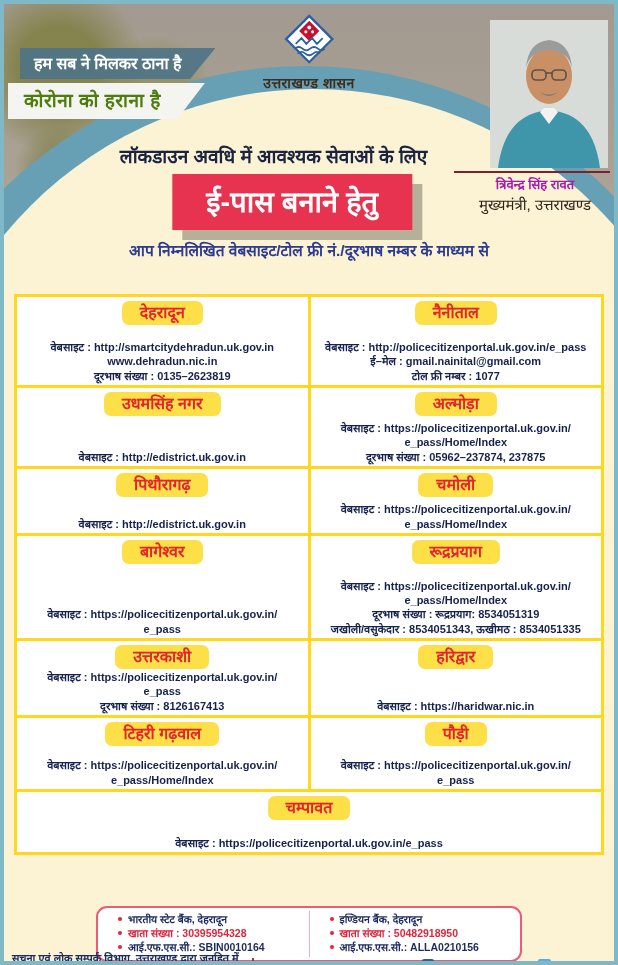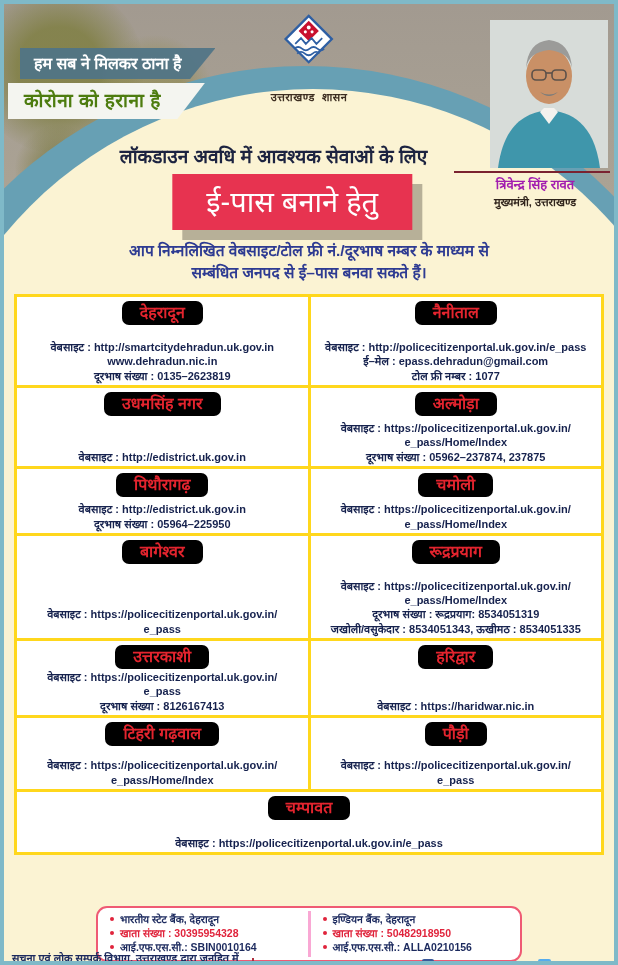--- a/index.html
+++ b/index.html
@@ -15,58 +15,58 @@
   .v2{left:90px;top:30px;width:120px;height:120px;
       background:radial-gradient(circle,rgba(140,135,70,.55) 0 35%,rgba(140,135,70,0) 70%);}
   .v3{left:10px;top:120px;width:90px;height:90px;
       background:radial-gradient(circle,rgba(120,120,60,.5) 0 35%,rgba(120,120,60,0) 70%);}
   .teal-dome{position:absolute;left:-130px;top:62px;width:862px;height:862px;border-radius:50%;
              background:#67a0b4;}
   .cream-dome{position:absolute;left:-91px;top:85px;width:800px;height:800px;border-radius:50%;
               background:#fbf3d3;}
   
   .logo{position:absolute;left:50%;top:10px;transform:translateX(-50%);z-index:3;text-align:center;}
-  .logo-cap{margin-top:17px;font-size:11px;font-weight:bold;color:#3c2d20;letter-spacing:.5px;font-family:Liberation Mono, monospace;}
+  .logo-cap{margin-top:1px;font-size:14px;font-weight:bold;color:#3c2d20;letter-spacing:.5px;}
   .slogan1{position:absolute;left:16px;top:44px;z-index:3;color:#fff;font-weight:bold;font-size:16px;
            background:rgba(80,116,134,.93);padding:4px 34px 5px 14px;
            clip-path:polygon(0 0,100% 0,87% 100%,0 100%);}
   .slogan2{position:absolute;left:4px;top:79px;z-index:3;color:#4d7c0f;font-weight:bold;font-size:19px;
            background:#f4f5f0;padding:4px 44px 6px 16px;
            clip-path:polygon(0 0,100% 0,86% 100%,0 100%);letter-spacing:.5px;}
   .cm-photo{position:absolute;right:6px;top:16px;width:118px;height:148px;z-index:3;
             background:linear-gradient(180deg,#cdd5d9,#e9e5da);overflow:hidden;}
   .cm-line{position:absolute;right:4px;top:167px;width:156px;height:2px;background:#7a2230;z-index:3;}
   .cm-cap{position:absolute;right:4px;top:171px;width:150px;z-index:3;text-align:center;}
   .cm-name{font-size:13px;font-weight:bold;color:#a21caf;}
-  .cm-title{font-size:11px;font-weight:bold;color:#30241c;margin-top:1px;}
+  .cm-title{font-size:15px;font-weight:normal;color:#30241c;margin-top:1px;}
   .hdr-line{position:absolute;left:0;right:95px;top:139px;z-index:2;text-align:center;
             font-size:19px;font-weight:bold;color:#1c2340;padding-left:24px;}
   .title-box{position:absolute;left:50%;top:170px;transform:translateX(-57%);z-index:2;
-             background:#e73350;color:#fff;font-size:29px;font-weight:normal;
+             background:#e73350;color:#fff;font-size:29px;font-weight:bold;
              padding:7px 34px 10px;box-shadow:10px 10px 0 rgba(128,121,104,.55);}
   .intro{position:absolute;left:0;right:0;top:236px;z-index:2;text-align:center;
          color:#2e3b92;font-weight:bold;font-size:15.5px;line-height:1.45;}
   
   .grid{position:absolute;left:10px;right:10px;top:290px;z-index:2;display:grid;
         grid-template-columns:1fr 1fr;grid-template-rows:88px 78px 64px 102px 74px 71px 60px;
         gap:3px;background:#ffd71c;border:3px solid #ffd71c;}
   .cell{background:#fff;display:flex;flex-direction:column;align-items:center;padding:2px 6px;}
   .span2{grid-column:1 / span 2;}
-  .badge{background:#000000;border-radius:7px;padding:0 18px 2px;margin-top:2px;}
+  .badge{background:#fde047;border-radius:7px;padding:0 18px 2px;margin-top:2px;}
   .badge span{color:#e3242e;font-weight:bold;font-size:16px;}
   .lines{flex:1;display:flex;flex-direction:column;justify-content:flex-end;width:100%;}
   .dline{text-align:center;font-size:11px;font-weight:bold;color:#16224e;line-height:1.3;}
   
   .banner{position:absolute;left:62px;right:62px;top:856px;z-index:2;background:#ec3550;
           color:#fff;font-weight:bold;font-size:12.5px;line-height:1.5;text-align:center;
           padding:4px 6px;}
   .bankbox{position:absolute;left:92px;right:92px;top:902px;z-index:2;background:#fff;
            border:2px solid #ef5a74;border-radius:11px;display:flex;padding:3px 0;}
-  .bankcol{flex:1;padding:2px 6px 2px 12px;}
-  .bankcol + .bankcol{border-left:3px solid #f9a8d4;}
+  .bankcol{flex:1;padding:2px 6px 2px 20px;}
+  .bankcol + .bankcol{border-left:1px solid #f9a8d4;}
   .bline{font-size:10.5px;font-weight:bold;line-height:1.32;color:#1c2a5e;white-space:nowrap;}
   .bline.acct{color:#e0243c;}
   .dot{display:inline-block;width:4px;height:4px;border-radius:50%;background:#e0243c;
        margin-right:6px;vertical-align:2px;}
   .footer{position:absolute;left:8px;right:8px;top:946px;z-index:2;display:flex;
           align-items:center;justify-content:center;gap:7px;}
   .f-left{font-size:11px;font-weight:bold;color:#1c2a5e;}
   .f-div{width:2px;height:14px;background:#b03040;}
   .f-url,.f-soc{font-size:11px;font-weight:bold;color:#1b2340;}
   .icon-sq{display:inline-flex;width:13px;height:13px;border-radius:2px;align-items:center;
@@ -120,39 +120,38 @@
   <div class="cm-line"></div>
   <div class="cm-cap">
     <div class="cm-name">त्रिवेन्द्र सिंह रावत</div>
     <div class="cm-title">मुख्यमंत्री, उत्तराखण्ड</div>
   </div>
 
   <div class="hdr-line">लॉकडाउन अवधि में आवश्यक सेवाओं के लिए</div>
   <div class="title-box">ई-पास बनाने हेतु</div>
   <div class="intro">
     <div>आप निम्नलिखित वेबसाइट/टोल फ्री नं./दूरभाष नम्बर के माध्यम से</div>
-    <div>सम्बंधित जनपद से ई–पास बनवा सकते हैं।</div>
   </div>
 
   <div class="grid">
 
     <div class="cell">
       <div class="badge"><span>देहरादून</span></div>
       <div class="lines">
         <div class="dline">वेबसाइट : http://smartcitydehradun.uk.gov.in</div>
         <div class="dline">www.dehradun.nic.in</div>
         <div class="dline">दूरभाष संख्या : 0135–2623819</div>
       </div>
     </div>
 
     <div class="cell">
       <div class="badge"><span>नैनीताल</span></div>
       <div class="lines">
         <div class="dline">वेबसाइट : http://policecitizenportal.uk.gov.in/e_pass</div>
-        <div class="dline">ई–मेल : epass.dehradun@gmail.com</div>
+        <div class="dline">ई–मेल : gmail.nainital@gmail.com</div>
         <div class="dline">टोल फ्री नम्बर : 1077</div>
       </div>
     </div>
 
     <div class="cell">
       <div class="badge"><span>उधमसिंह नगर</span></div>
       <div class="lines">
         <div class="dline">वेबसाइट : http://edistrict.uk.gov.in</div>
       </div>
     </div>
@@ -163,21 +162,20 @@
         <div class="dline">वेबसाइट : https://policecitizenportal.uk.gov.in/</div>
         <div class="dline">e_pass/Home/Index</div>
         <div class="dline">दूरभाष संख्या : 05962–237874, 237875</div>
       </div>
     </div>
 
     <div class="cell">
       <div class="badge"><span>पिथौरागढ़</span></div>
       <div class="lines">
         <div class="dline">वेबसाइट : http://edistrict.uk.gov.in</div>
-        <div class="dline">दूरभाष संख्या : 05964–225950</div>
       </div>
     </div>
 
     <div class="cell">
       <div class="badge"><span>चमोली</span></div>
       <div class="lines">
         <div class="dline">वेबसाइट : https://policecitizenportal.uk.gov.in/</div>
         <div class="dline">e_pass/Home/Index</div>
       </div>
     </div>

